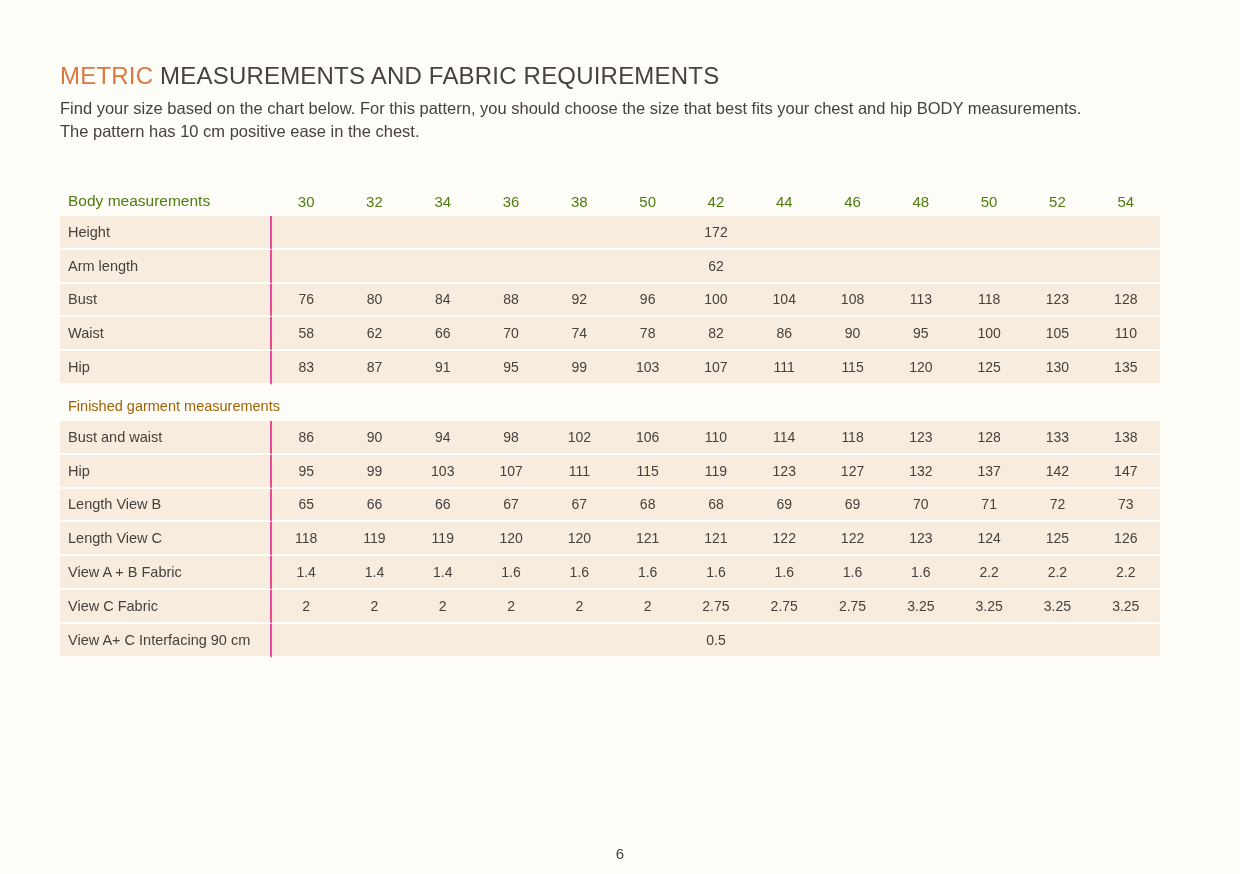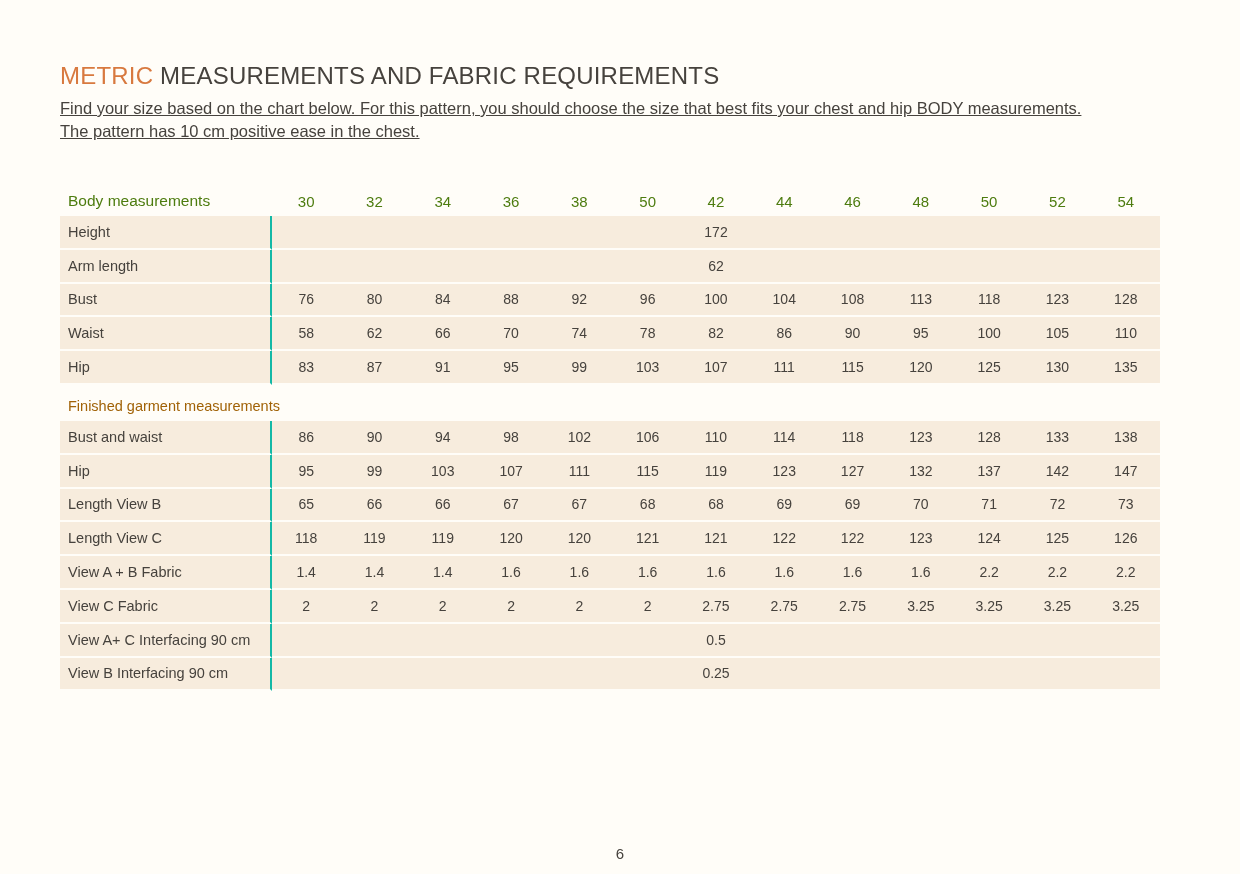--- a/index.html
+++ b/index.html
@@ -39,21 +39,20 @@
   .title .metric {
     color: #d8793f;
   }
   .subtitle {
     margin-top: 7px;
     font-size: 16.5px;
     line-height: 1.42;
     color: #46423d;
     max-width: 1035px;
     font-weight: 400;
-    text-decoration: underline;
   }
 
   
   .table-wrap {
     position: absolute;
     left: 60px;
     top: 186px;
     width: 1100px;
   }
   table.chart {
@@ -89,21 +88,21 @@
     text-align: center;
     vertical-align: middle;
     color: #46423d;
     background: #f7ecdd;
     border-bottom: 2px solid #fffdf8;
   }
   tr.data td.label {
     text-align: left;
     padding-left: 8px;
     font-size: 14.5px;
-    border-right: 2px solid #14b8a6;
+    border-right: 2px solid #ec4899;
   }
   tr.data td.span-all {
     text-align: center;
   }
 
   tr.section td {
     height: 30px;
     background: transparent;
     font-size: 14.5px;
     color: #a16207;
@@ -324,22 +323,18 @@
             <td>2.75</td>
             <td>3.25</td>
             <td>3.25</td>
             <td>3.25</td>
             <td>3.25</td>
           </tr>
           <tr class="data">
             <td class="label">View A+ C Interfacing 90 cm</td>
             <td class="span-all" colspan="13">0.5</td>
           </tr>
-          <tr class="data">
-            <td class="label">View B Interfacing 90 cm</td>
-            <td class="span-all" colspan="13">0.25</td>
-          </tr>
         </tbody>
     </table>
   </div>
 
   <div class="page-number">6</div>
 </div>
 
 </body></html>

